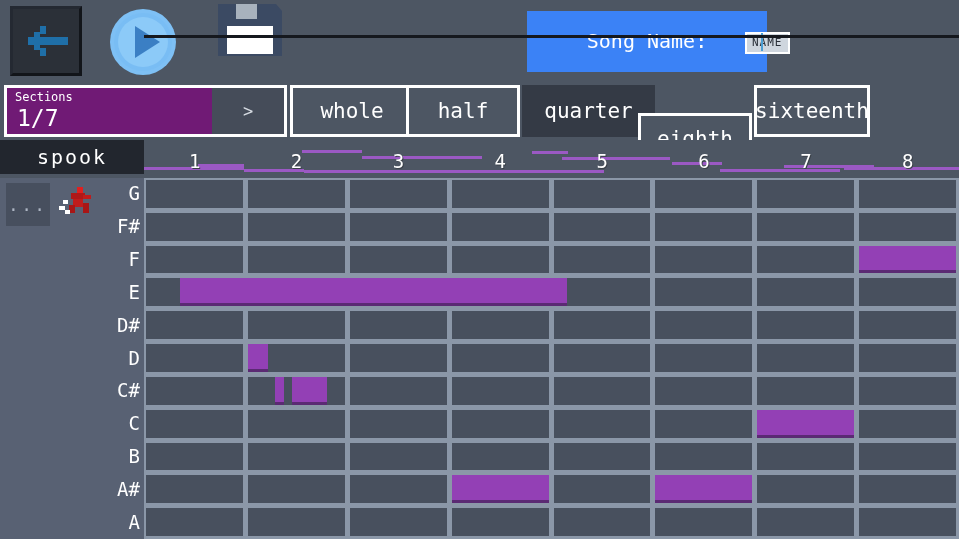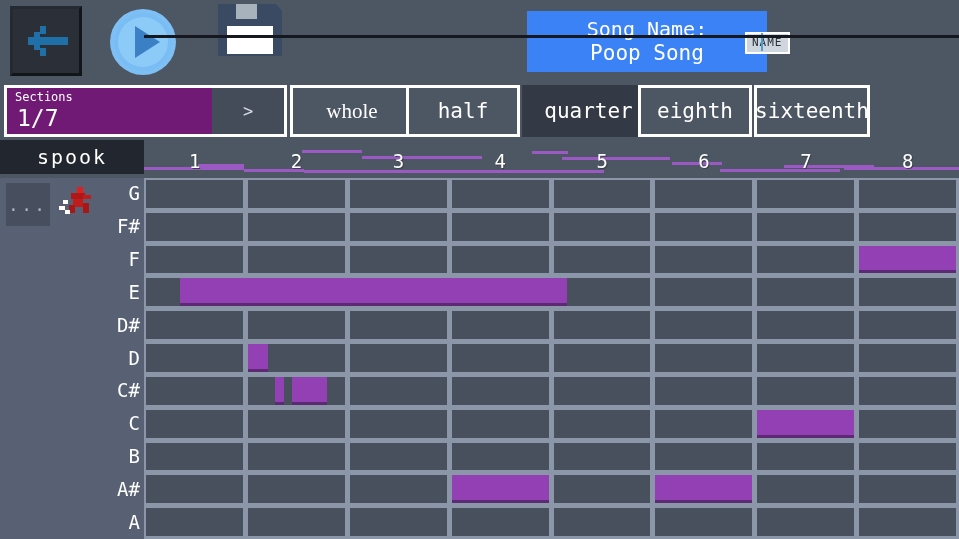--- a/index.html
+++ b/index.html
@@ -171,38 +171,37 @@
         <path d="M4 2 L62 2 L68 9 L68 54 L4 54 Z" fill="#3b4a63"></path>
         <rect x="22" y="2" width="30" height="15" fill="#a8b2bd"></rect>
         <rect x="43" y="2" width="9" height="15" fill="#3b4a63"></rect>
         <rect x="13" y="24" width="46" height="28" fill="#ffffff"></rect>
       </svg>
     </div>
 
 
     <div class="song-panel">
       <div class="song-label">Song Name:</div>
-      <div class="song-name">Poop Song</div>
     </div>
     <div class="name-btn">NAME</div>
     <div class="name-caret"></div>
   </div>
 
   <div class="row2">
     <div class="sections-panel">
       <div class="sections-title">Sections</div>
       <div class="sections-value">1/7</div>
       <div class="sections-next">&gt;</div>
     </div>
   </div>
   <div id="duration-buttons">
-      <div class="dur-btn" style="left: 290px; width: 124px; font-family: Liberation Serif, serif;">whole</div>
+      <div class="dur-btn" style="left: 290px; width: 124px;">whole</div>
       <div class="dur-btn" style="left: 406px; width: 114px;">half</div>
       <div class="dur-btn selected" style="left: 522px; width: 133px;">quarter</div>
-      <div class="dur-btn" style="left: 638px; width: 114px;">eighth</div>
+      <div class="dur-btn" style="left: 638px; width: 114px; margin-top: 28px;">eighth</div>
       <div class="dur-btn" style="left: 754px; width: 116px;">sixteenth</div>
     </div>
 
   <div class="timeline">
     <div class="inst-tab">spook</div>
     <div class="ruler" id="ruler">
         <div class="mini-line" style="left: 0px; width: 100px; top: 27px;"></div>
         <div class="mini-line" style="left: 54px; width: 46px; top: 24px;"></div>
         <div class="mini-line" style="left: 100px; width: 60px; top: 29px;"></div>
         <div class="mini-line" style="left: 158px; width: 60px; top: 10px;"></div>

